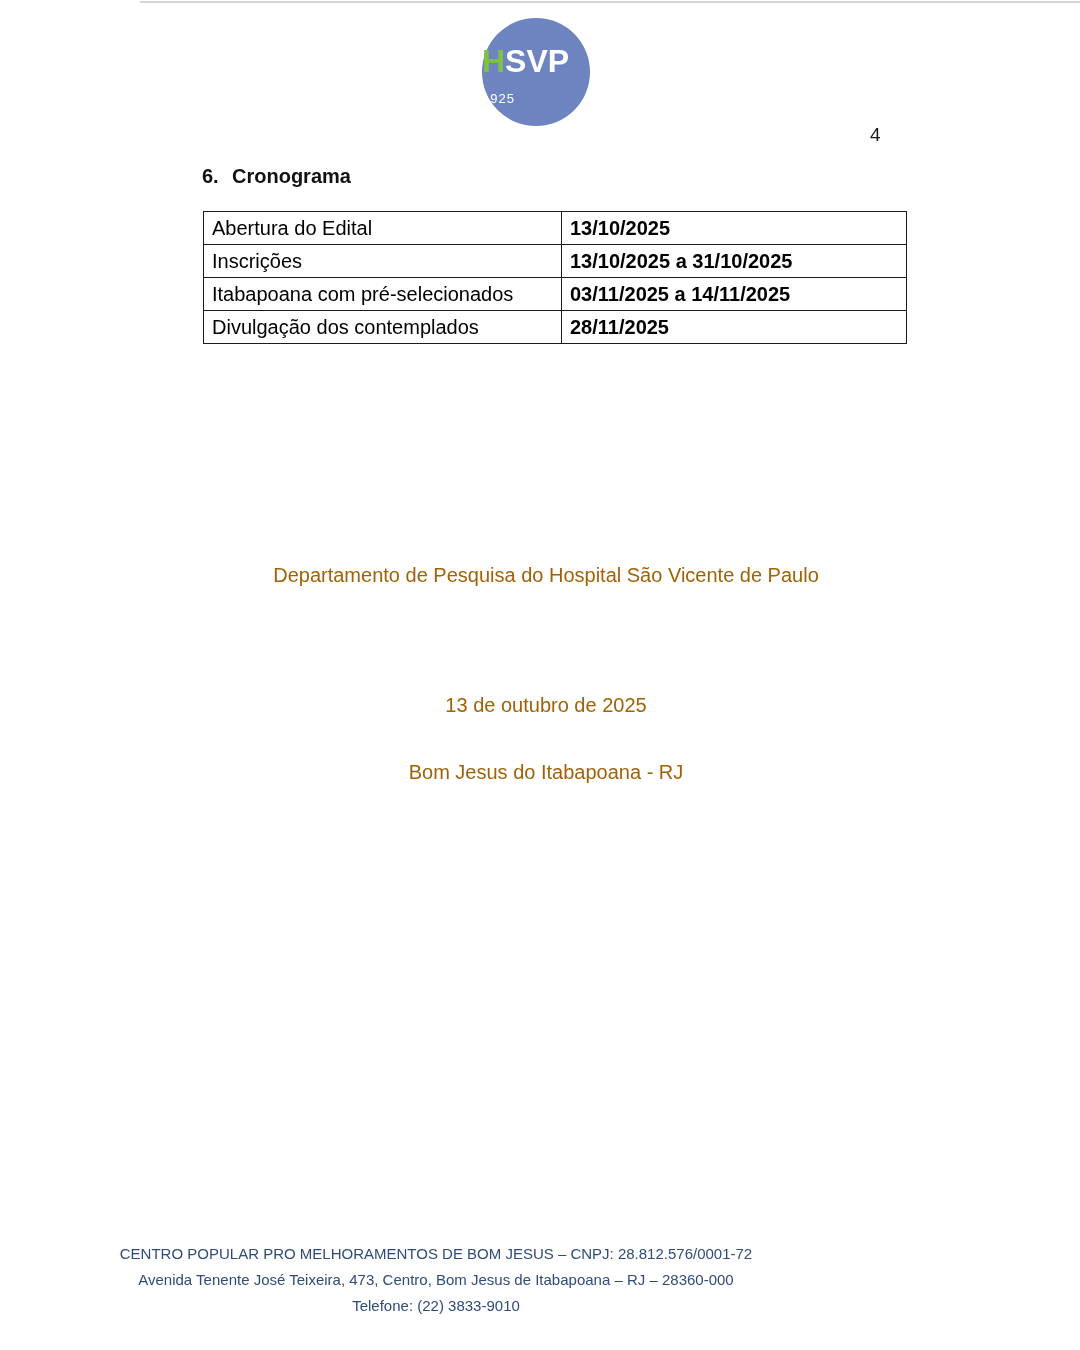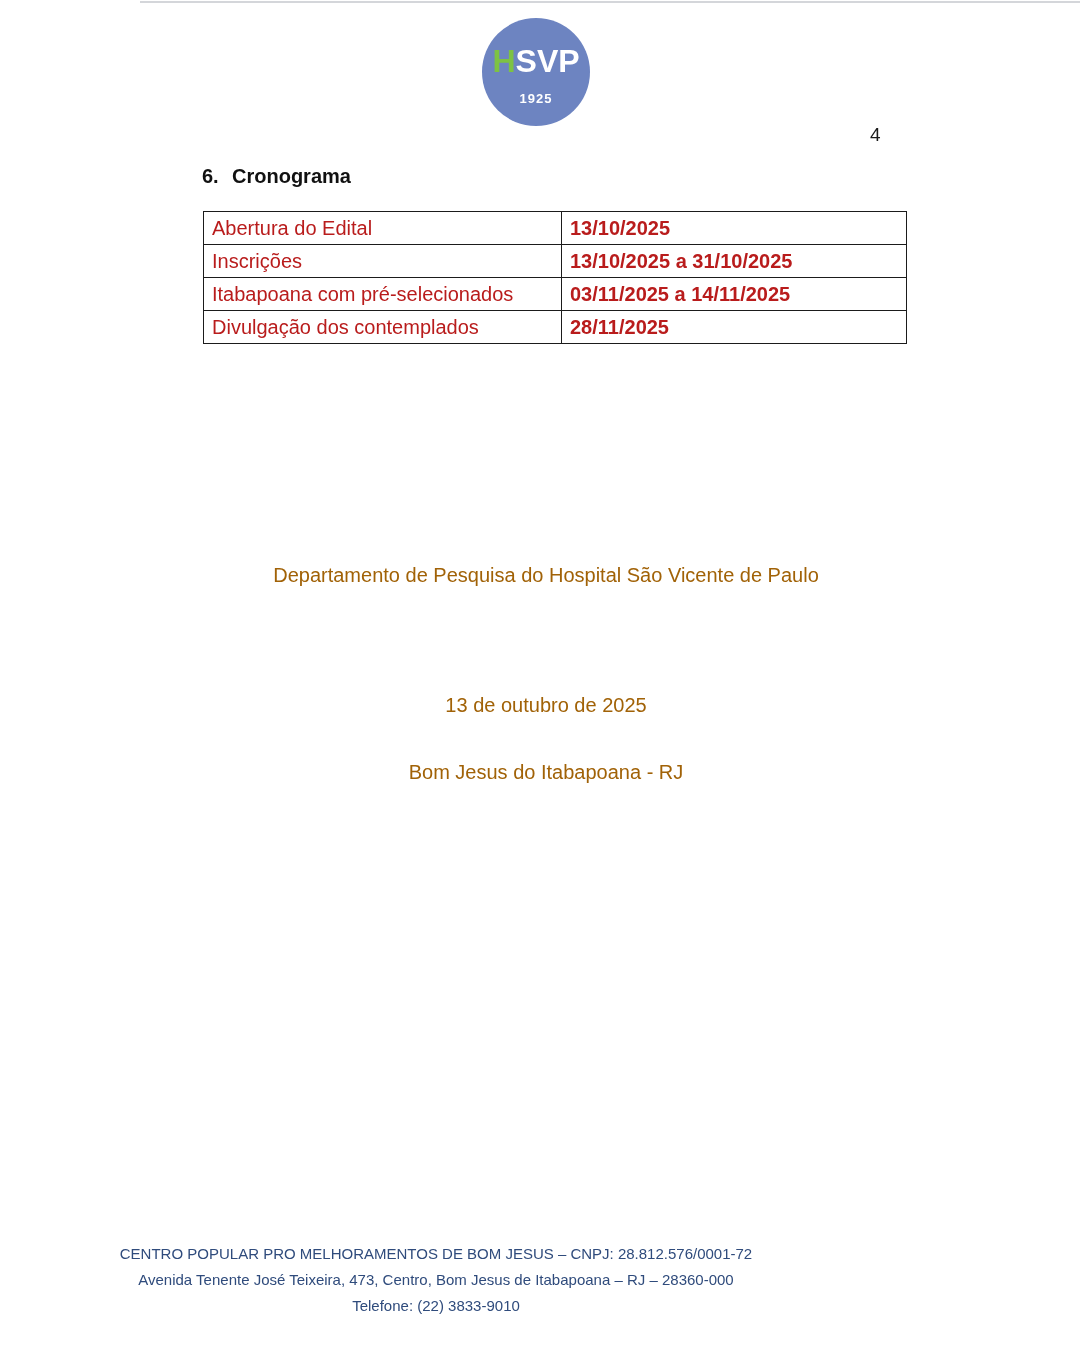--- a/index.html
+++ b/index.html
@@ -30,38 +30,37 @@
   .logo {
     position: absolute;
     left: 482px;
     top: 18px;
     width: 108px;
     height: 108px;
     border-radius: 50%;
     background: #6d84c1;
     display: flex;
     flex-direction: column;
-    align-items: center;
     justify-content: flex-start;
     padding-top: 27px;
     box-sizing: border-box;
   }
   .logo-acronym {
     font-size: 32px;
     font-weight: bold;
     letter-spacing: 0px;
     line-height: 32px;
     white-space: nowrap;
   }
   .logo-acronym .h-letter { color: #7dc243; }
   .logo-acronym .svp-letters { color: #ffffff; }
   .logo-year {
     margin-top: 14px;
     font-size: 13px;
-    font-weight: bold;
+    font-weight: normal;
     color: #ffffff;
     letter-spacing: 1px;
   }
   .page-number {
     position: absolute;
     left: 870px;
     top: 124px;
     font-size: 19px;
     color: #1a1a1a;
   }
@@ -79,21 +78,21 @@
     width: 30px;
   }
   .schedule {
     position: absolute;
     left: 203px;
     top: 211px;
     width: 685px;
     border-collapse: collapse;
     table-layout: fixed;
     font-size: 20px;
-    color: #b91c1c;
+    color: #000000;
   }
   .schedule td {
     border: 1.5px solid #1b1b1b;
     height: 32px;
     padding: 0 0 0 8px;
     vertical-align: middle;
     overflow: hidden;
     white-space: nowrap;
   }
   .schedule .col-label { width: 349px; }

